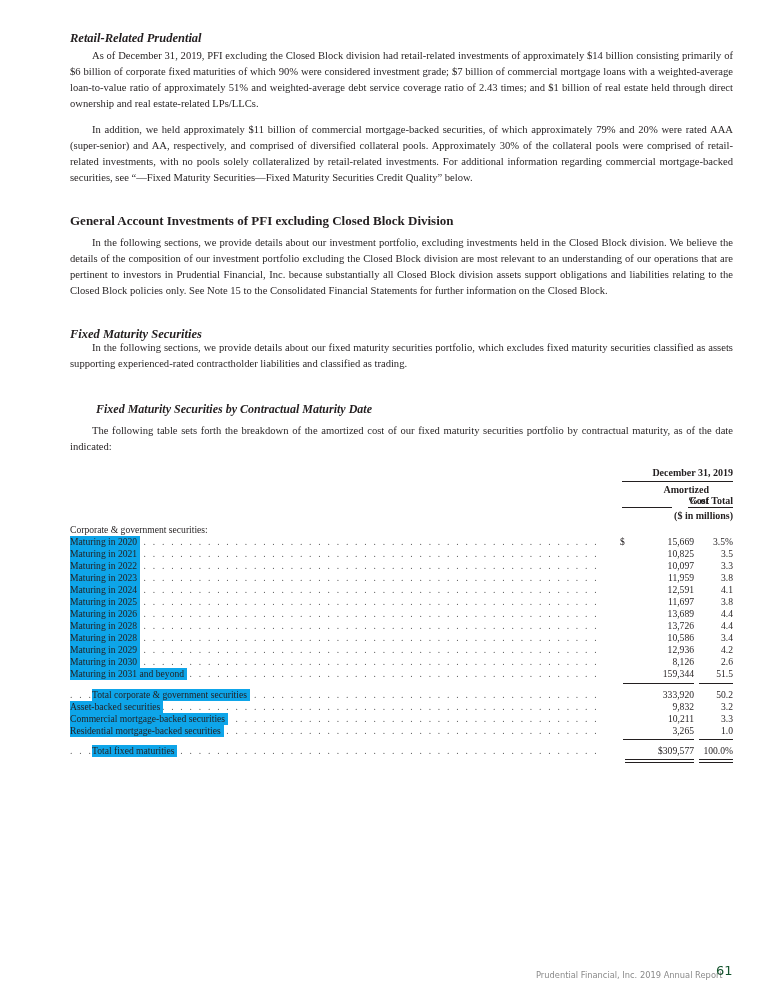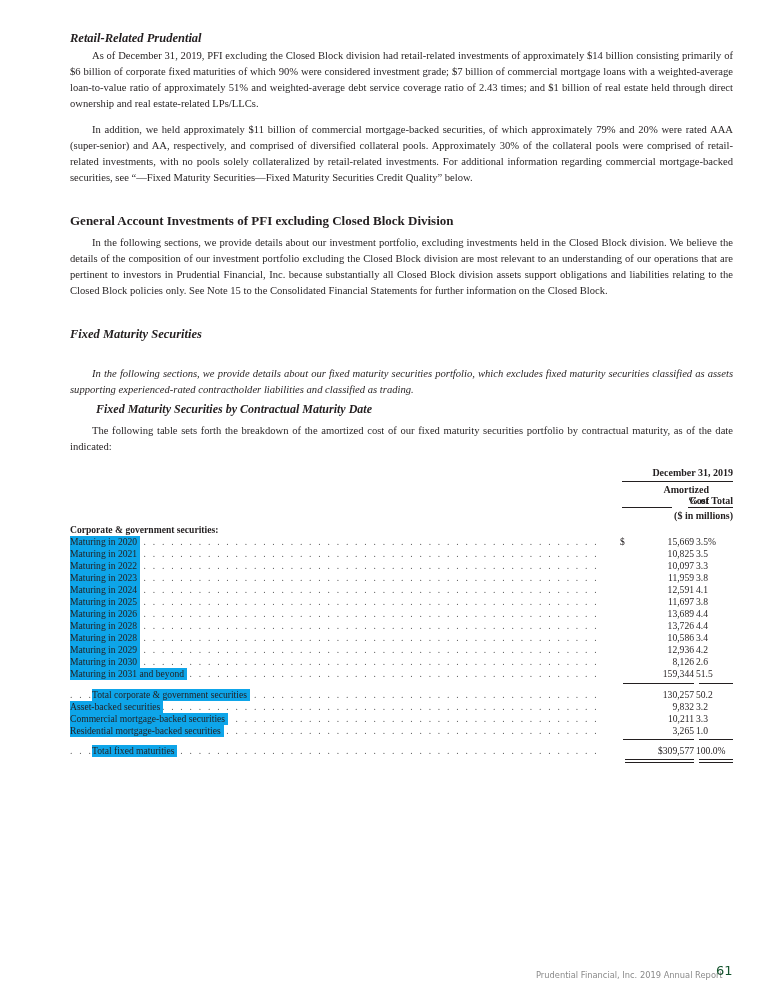--- a/index.html
+++ b/index.html
@@ -14,59 +14,59 @@
   .tbl-hdr { position: absolute; font-weight: bold; font-size: 10px; text-align: right; }
   .rule { position: absolute; height: 0; border-top: 1px solid #231f20; }
   .dbl { position: absolute; height: 2px; border-top: 1px solid #231f20; border-bottom: 1px solid #231f20; }
   .row { position: absolute; left: 0; width: 663px; height: 12px; font-size: 9.6px; line-height: 12px; }
   .row .lbl { position: absolute; left: 0; background: #0ea5e9; padding-right: 3px; white-space: nowrap; }
   .row .lbl.indent { left: 22px; }
   .row .dots { position: absolute; left: 0; width: 528px; overflow: hidden; white-space: nowrap;
                letter-spacing: 2.2px; color: #555; }
   .row .cost { position: absolute; left: 540px; width: 84px; text-align: right; white-space: nowrap; }
   .row .cost .dollar { position: absolute; left: 10px; }
-  .row .pct { position: absolute; left: 626px; width: 37px; text-align: left; white-space: pre; }
+  .row .pct { position: absolute; left: 626px; width: 37px; text-align: right; white-space: pre; }
   .section-label { position: absolute; left: 0; font-size: 9.6px; }
   .footer { position: absolute; left: 536px; top: 970px; font-family: "DejaVu Sans", sans-serif;
             font-size: 8.3px; color: #8a8a8a; white-space: nowrap; text-align: center; }
   .pageno { position: absolute; left: 716px; top: 963px; font-family: "DejaVu Sans", sans-serif;
             font-size: 13px; color: #14532d; }
 </style>
 </head>
 <body>
 
 <div class="page">
 
   <h3 class="h-italic" style="top:31px;">Retail-Related Prudential</h3>
   <p class="para" style="top:48px;">As of December 31, 2019, PFI excluding the Closed Block division had retail-related investments of approximately $14 billion consisting primarily of $6 billion of corporate fixed maturities of which 90% were considered investment grade; $7 billion of commercial mortgage loans with a weighted-average loan-to-value ratio of approximately 51% and weighted-average debt service coverage ratio of 2.43 times; and $1 billion of real estate held through direct ownership and real estate-related LPs/LLCs.</p>
   <p class="para" style="top:122px;">In addition, we held approximately $11 billion of commercial mortgage-backed securities, of which approximately 79% and 20% were rated AAA (super-senior) and AA, respectively, and comprised of diversified collateral pools. Approximately 30% of the collateral pools were comprised of retail-related investments, with no pools solely collateralized by retail-related investments. For additional information regarding commercial mortgage-backed securities, see “—Fixed Maturity Securities—Fixed Maturity Securities Credit Quality” below.</p>
 
   <h3 class="h-bold" style="top:213px;">General Account Investments of PFI excluding Closed Block Division</h3>
   <p class="para" style="top:235px;">In the following sections, we provide details about our investment portfolio, excluding investments held in the Closed Block division. We believe the details of the composition of our investment portfolio excluding the Closed Block division are most relevant to an understanding of our operations that are pertinent to investors in Prudential Financial, Inc. because substantially all Closed Block division assets support obligations and liabilities relating to the Closed Block policies only. See Note 15 to the Consolidated Financial Statements for further information on the Closed Block.</p>
 
   <h3 class="h-italic" style="top:327px;">Fixed Maturity Securities</h3>
-  <p class="para" style="top:366px;font-style:italic;">In the following sections, we provide details about our fixed maturity securities portfolio, which excludes fixed maturity securities classified as assets supporting experienced-rated contractholder liabilities and classified as trading.</p>
+  <p class="para" style="top:340px;">In the following sections, we provide details about our fixed maturity securities portfolio, which excludes fixed maturity securities classified as assets supporting experienced-rated contractholder liabilities and classified as trading.</p>
 
   <h4 class="h-sub" style="top:402px;">Fixed Maturity Securities by Contractual Maturity Date</h4>
   <p class="para" style="top:423px;">The following table sets forth the breakdown of the amortized cost of our fixed maturity securities portfolio by contractual maturity, as of the date indicated:</p>
 
   <div>
     <div class="tbl-hdr" style="top:467px; left:552px; width:111px;">December 31, 2019</div>
     <div class="rule" style="top:481px; left:552px; width:111px;"></div>
     <div class="tbl-hdr" style="top:484px; left:584px; width:55px; line-height:11px;">
       <div>Amortized</div>
       <div>Cost</div>
     </div>
     <div class="rule" style="top:507px; left:552px; width:50px;"></div>
     <div class="tbl-hdr" style="top:495px; left:615px; width:48px;">% of Total</div>
     <div class="rule" style="top:507px; left:618px; width:45px;"></div>
     <div class="tbl-hdr" style="top:510px; left:552px; width:111px;">($ in millions)</div>
   </div>
 
-  <div class="section-label" style="top:524px;font-weight:bold;">Corporate &amp; government securities:</div>
+  <div class="section-label" style="top:524px;">Corporate &amp; government securities:</div>
 
   <div>
     <div class="row" style="top:536px;">
       <span class="dots">. . . . . . . . . . . . . . . . . . . . . . . . . . . . . . . . . . . . . . . . . . . . . . . . . . . . . . . . . . . . . . . . . . . . . . . . . . . . . . . . . . . . . . . . . . . . . . . . . . . . . . . . .</span>
       <span class="lbl">Maturing in 2020</span>
       <span class="cost"><span class="dollar">$</span><span>15,669</span></span>
       <span class="pct">3.5%</span>
     </div>
     <div class="row" style="top:548px;">
       <span class="dots">. . . . . . . . . . . . . . . . . . . . . . . . . . . . . . . . . . . . . . . . . . . . . . . . . . . . . . . . . . . . . . . . . . . . . . . . . . . . . . . . . . . . . . . . . . . . . . . . . . . . . . . . .</span>
@@ -135,21 +135,21 @@
       <span class="pct">51.5</span>
     </div>
   </div>
 
   <div class="rule" style="top:683px; left:553px; width:71px;"></div>
   <div class="rule" style="top:683px; left:629px; width:34px;"></div>
 
   <div class="row" style="top:689px;">
     <span class="dots">. . . . . . . . . . . . . . . . . . . . . . . . . . . . . . . . . . . . . . . . . . . . . . . . . . . . . . . . . . . . . . . . . . . . . . . . . . . . . . . . . . . . . . . . . . . . . . . . . . . . . . . . .</span>
     <span class="lbl indent">Total corporate &amp; government securities</span>
-    <span class="cost">130,257</span>
+    <span class="cost">333,920</span>
     <span class="pct">50.2</span>
   </div>
   <div class="row" style="top:701px;">
     <span class="dots">. . . . . . . . . . . . . . . . . . . . . . . . . . . . . . . . . . . . . . . . . . . . . . . . . . . . . . . . . . . . . . . . . . . . . . . . . . . . . . . . . . . . . . . . . . . . . . . . . . . . . . . . .</span>
     <span class="lbl">Asset-backed securities</span>
     <span class="cost">9,832</span>
     <span class="pct">3.2</span>
   </div>
   <div class="row" style="top:713px;">
     <span class="dots">. . . . . . . . . . . . . . . . . . . . . . . . . . . . . . . . . . . . . . . . . . . . . . . . . . . . . . . . . . . . . . . . . . . . . . . . . . . . . . . . . . . . . . . . . . . . . . . . . . . . . . . . .</span>

